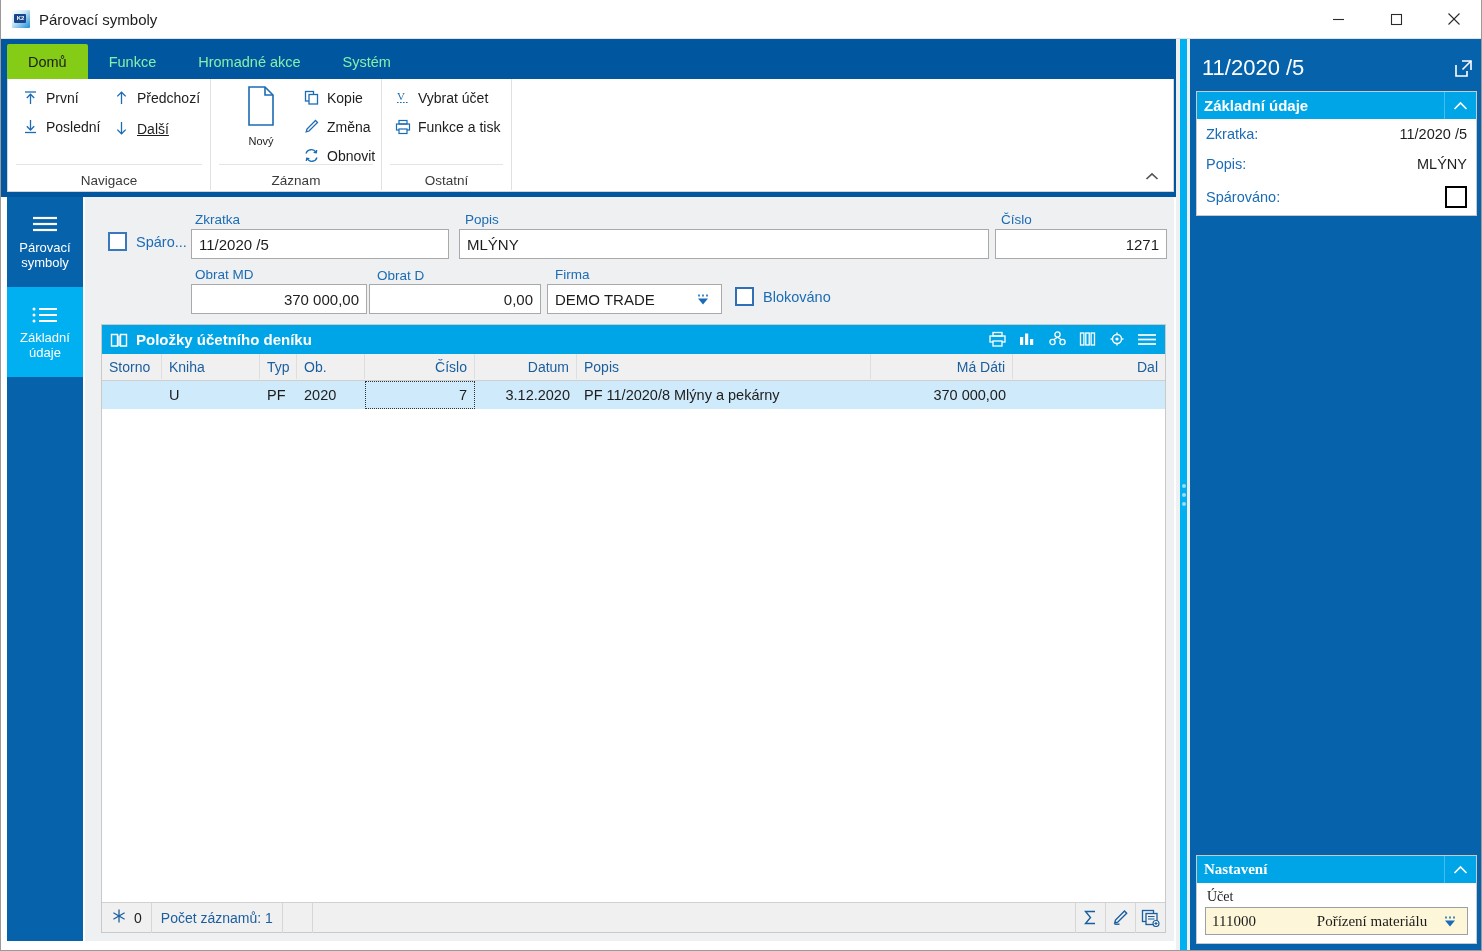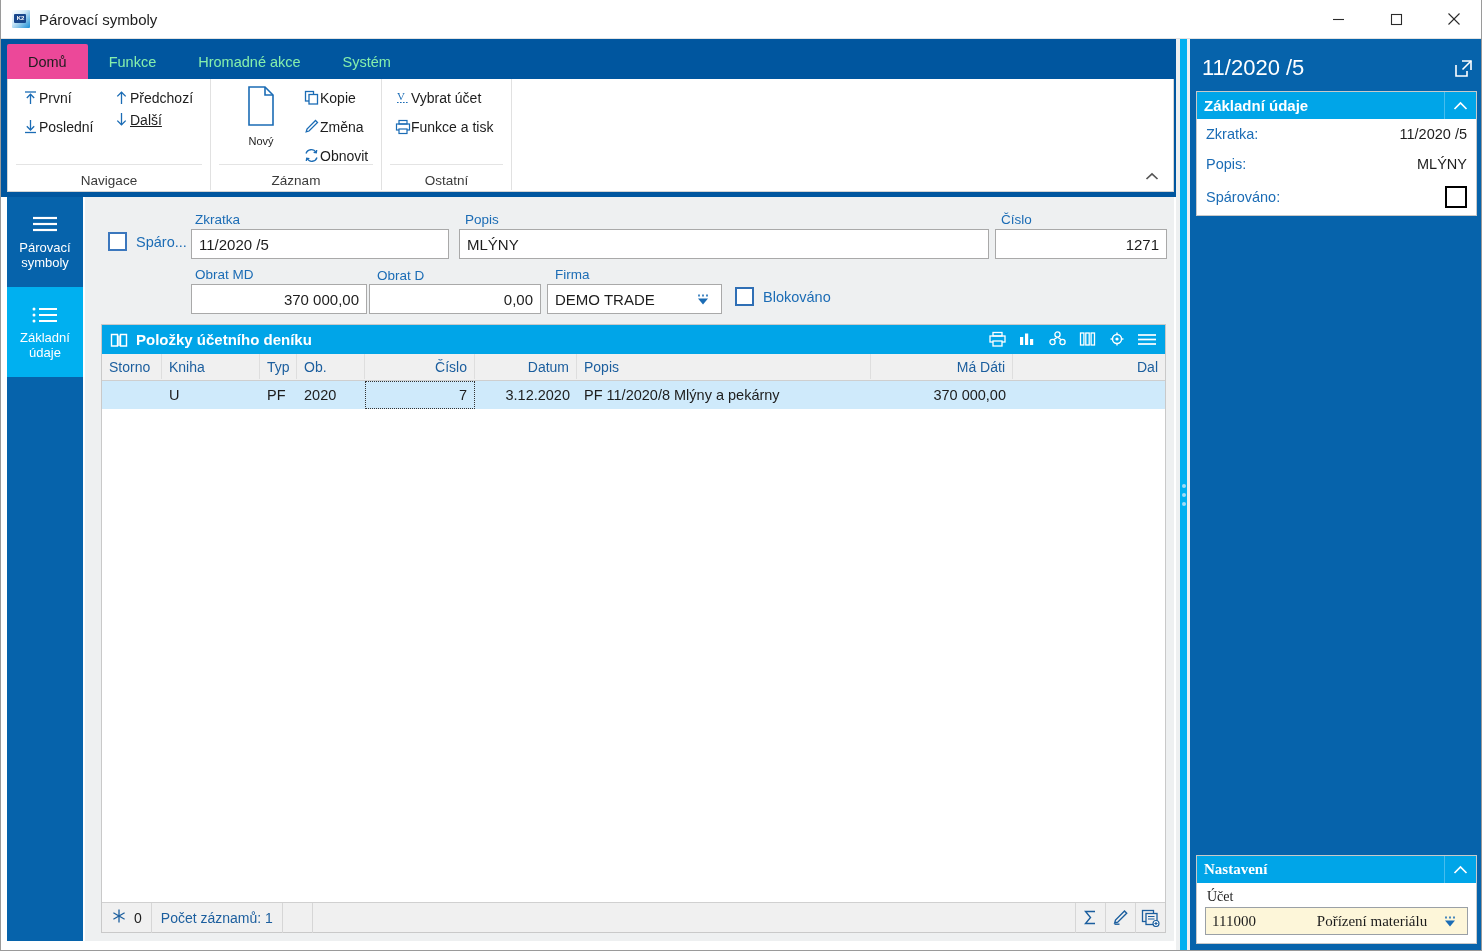--- a/index.html
+++ b/index.html
@@ -56,41 +56,41 @@
   .ribbon {
     position: absolute; top: 39px; left: 0; width: 1179px; height: 158px;
     background: #00569f;
   }
   .tabs { position: absolute; top: 5px; left: 6px; display: flex; height: 35px; }
   .tab {
     height: 35px; padding: 0 21px; display: flex; align-items: center;
     color: #86efac; font-size: 14.5px; white-space: nowrap;
   }
   .tab.active {
-    background: #ec4899; color: #1d1d1d;
+    background: #84cc16; color: #1d1d1d;
     border-radius: 2px 2px 0 0;
     text-align: right;
   }
   .ribbon-body {
     position: absolute; top: 40px; left: 6px; width: 1167px; height: 113px;
     background: #ffffff; border: 1px solid #d4d4d4; border-top: none;
   }
   .group {
     position: absolute; top: 0; height: 111px;
     border-right: 1px solid #e1e1e1;
   }
   .group-label {
     position: absolute; bottom: 2px; left: 0; width: 100%;
     text-align: center; font-size: 13.5px; color: #3a3a3a;
   }
   .group-sep {
     position: absolute; bottom: 25px; left: 8px; right: 8px; height: 1px; background: #e4e4e4;
   }
   .cmd {
-    display: flex; align-items: center; 
+    display: flex; align-items: center; gap: 7px;
     font-size: 14px; color: #1d1d1d; white-space: nowrap;
   }
   .cmd-ico { width: 17px; height: 17px; display: flex; align-items: center; justify-content: center; color: #1b6cb5; flex: none; }
   .cmd-ico svg { display: block; }
 
   .big-cmd {
     position: absolute; top: 6px; left: 14px; width: 72px;
     display: flex; flex-direction: column; align-items: center; gap: 4px;
   }
   .big-cmd .lbl { font-size: 11px; color: #1d1d1d; }
@@ -284,21 +284,21 @@
         <div class="cmd" style="position:absolute; left:14px; top:39px;">
           <span class="cmd-ico">
             <svg width="15" height="15" viewBox="0 0 15 15">
                 <line x1="2" y1="13.5" x2="13" y2="13.5" stroke="#1b6cb5" stroke-width="1.3"></line>
                 <line x1="7.5" y1="1" x2="7.5" y2="11" stroke="#1b6cb5" stroke-width="1.3"></line>
                 <polyline points="3.8,7.2 7.5,11 11.2,7.2" fill="none" stroke="#1b6cb5" stroke-width="1.3"></polyline>
               </svg>
           </span>
           <span>Poslední</span>
         </div>
-        <div class="cmd" style="position:absolute; left:105px; top:32px;text-decoration:underline;">
+        <div class="cmd" style="position:absolute; left:105px; top:41px;text-decoration:underline;">
           <span class="cmd-ico">
             <svg width="15" height="15" viewBox="0 0 15 15">
                 <line x1="7.5" y1="1" x2="7.5" y2="13" stroke="#1b6cb5" stroke-width="1.3"></line>
                 <polyline points="3.3,8.6 7.5,12.8 11.7,8.6" fill="none" stroke="#1b6cb5" stroke-width="1.3"></polyline>
               </svg>
           </span>
           <span>Další</span>
         </div>
         <div class="group-sep"></div>
         <div class="group-label">Navigace</div>

